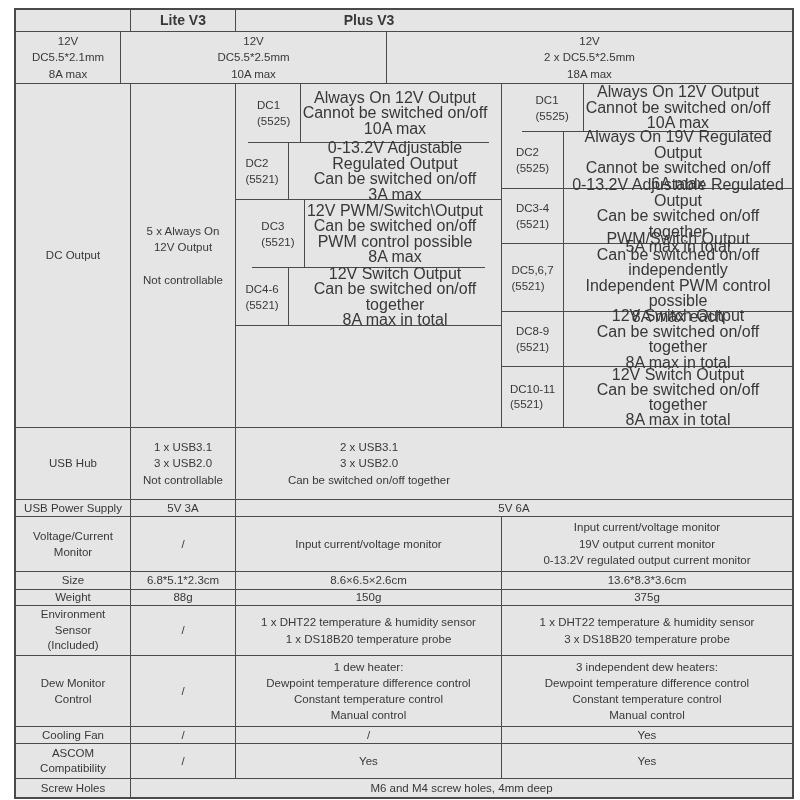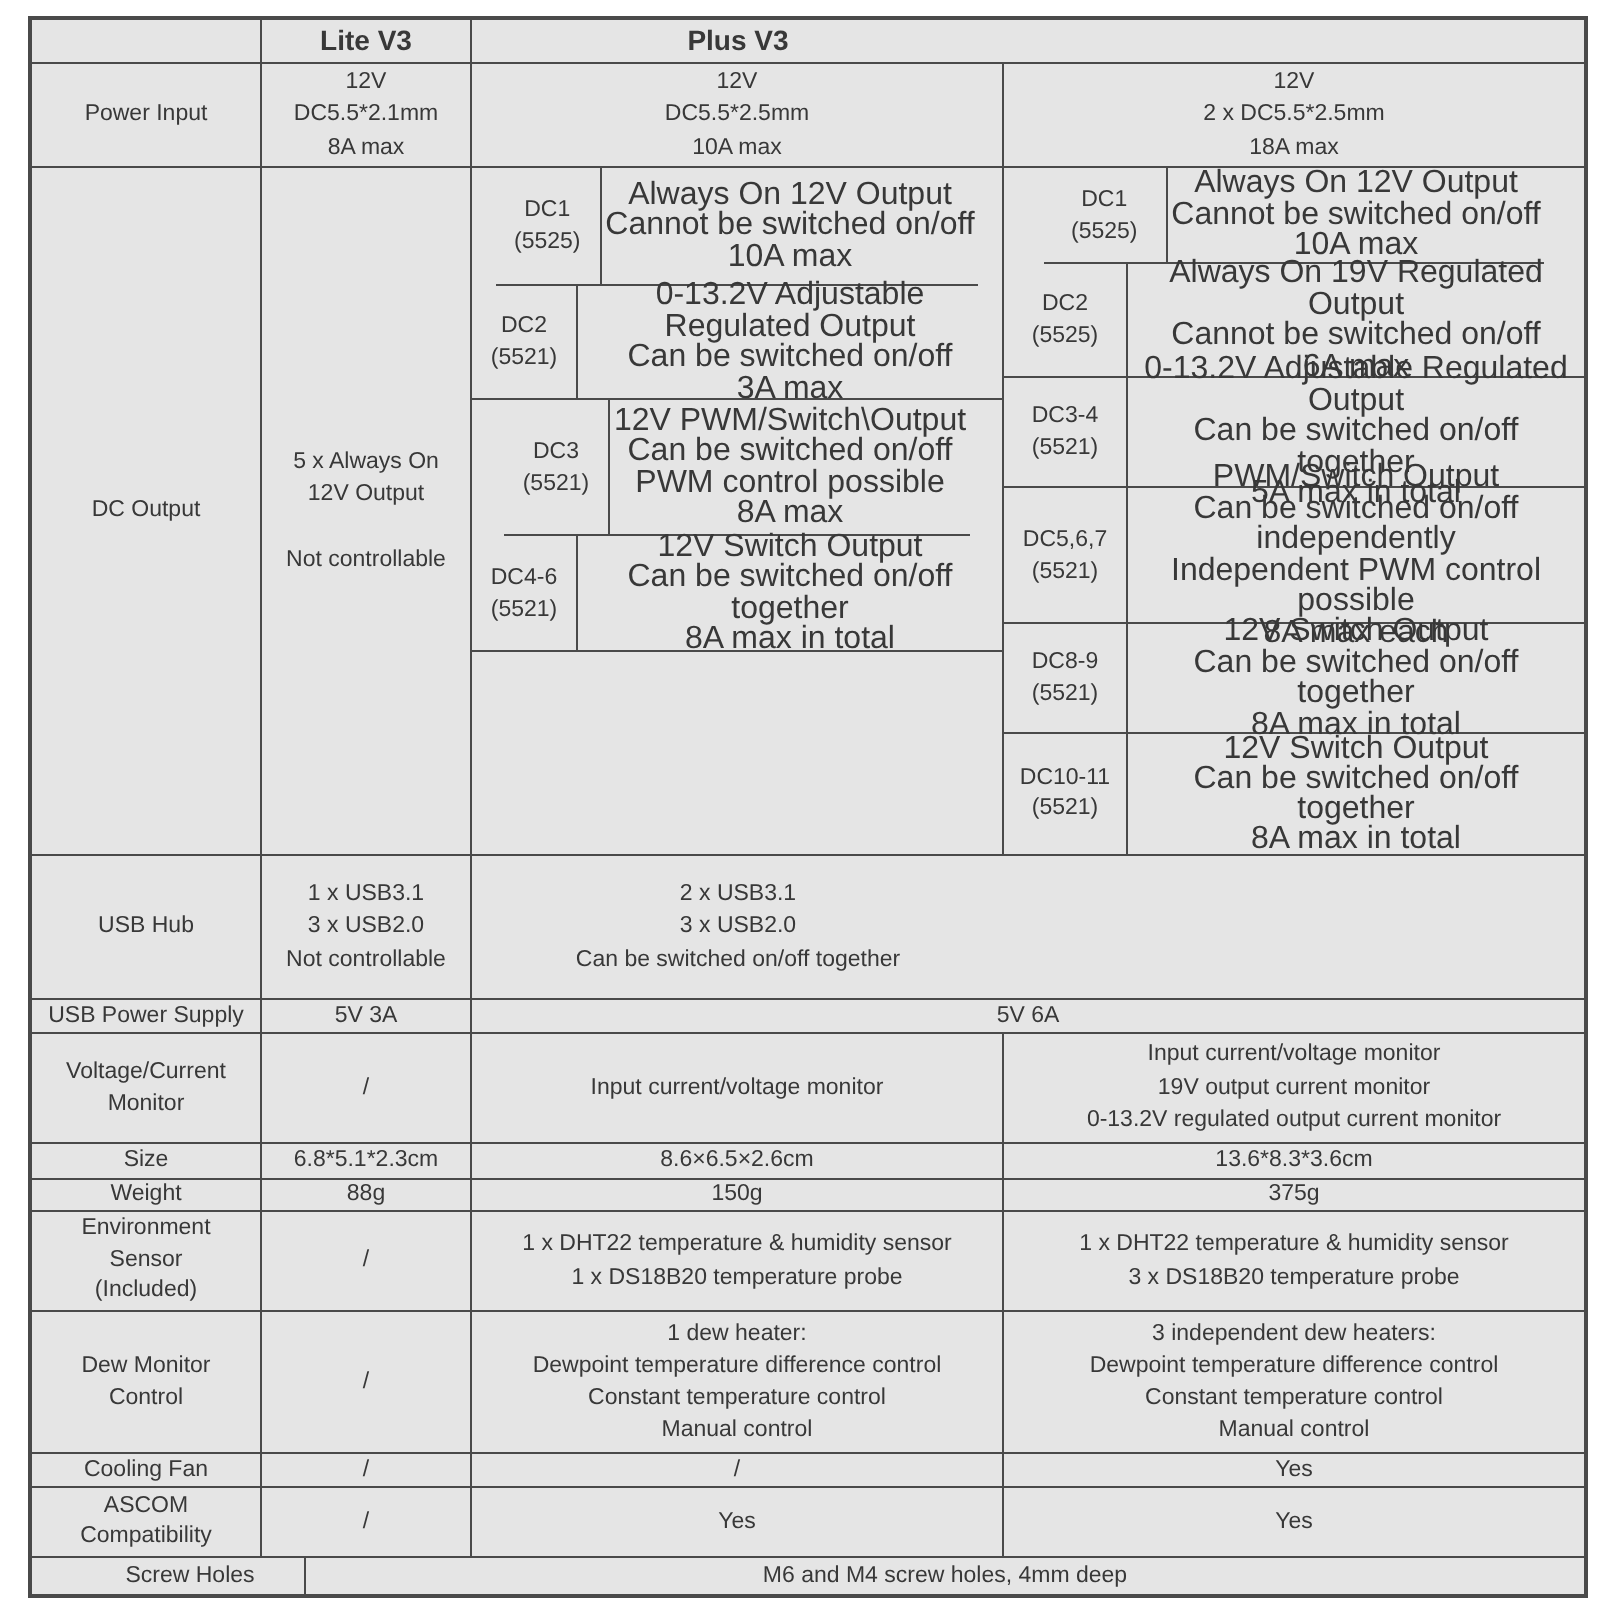--- a/index.html
+++ b/index.html
@@ -14,21 +14,21 @@
     width:780px;
     margin:8px 0 0 14px;
     border:2px solid #4a4a4a;
     background:#e5e5e5;
   }
   .row{
     box-sizing:border-box;
     display:flex;
     border-bottom:1px solid #4a4a4a;
   }
-  .row:last-child{border-bottom:none;padding-left:22px;}
+  .row:last-child{border-bottom:none;}
   .cell{
     box-sizing:border-box;
     display:flex;
     flex-direction:column;
     align-items:center;
     justify-content:center;
     text-align:center;
     font-size:11.5px;
     line-height:16.5px;
     white-space:pre-line;
@@ -50,21 +50,21 @@
   }
   .dc-sub{
     box-sizing:border-box;
     display:flex;
     border-bottom:1px solid #4a4a4a;
   }
   .dc-sub:last-child{border-bottom:none;}
   .dc-port{
     box-sizing:border-box;
     display:flex;align-items:center;justify-content:center;
-    text-align:center;white-space:pre-line;
+    text-align:left;white-space:pre-line;
     border-right:1px solid #4a4a4a;
     font-size:11.5px;line-height:16px;
   }
   .dc-desc{
     box-sizing:border-box;
     flex:1;
     display:flex;align-items:center;justify-content:center;
     text-align:center;white-space:pre-line;
     font-size:16px;line-height:15.5px;
     padding:0 2px;
@@ -79,21 +79,20 @@
 
 <div class="spec-table">
 
   <div class="row" style="height:22px">
     <div class="cell c-label"></div>
     <div class="cell c-lite hdr">Lite V3</div>
     <div class="cell c-plus hdr">Plus V3</div>
   </div>
 
   <div class="row" style="height:52px">
-    <div class="cell c-label">Power Input</div>
     <div class="cell c-lite">12V
 DC5.5*2.1mm
 8A max</div>
     <div class="cell c-plus">12V
 DC5.5*2.5mm
 10A max</div>
     <div class="cell c-pro">12V
 2 x DC5.5*2.5mm
 18A max</div>
   </div>

